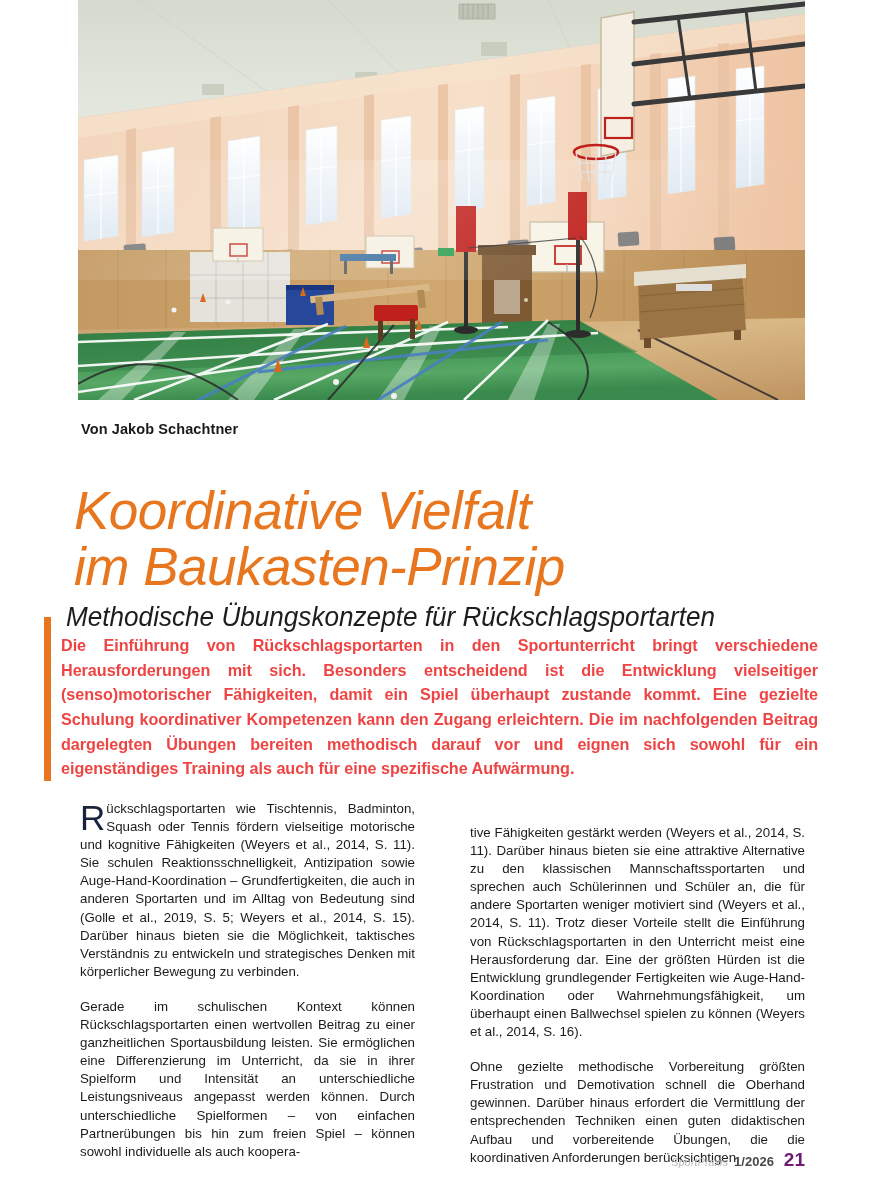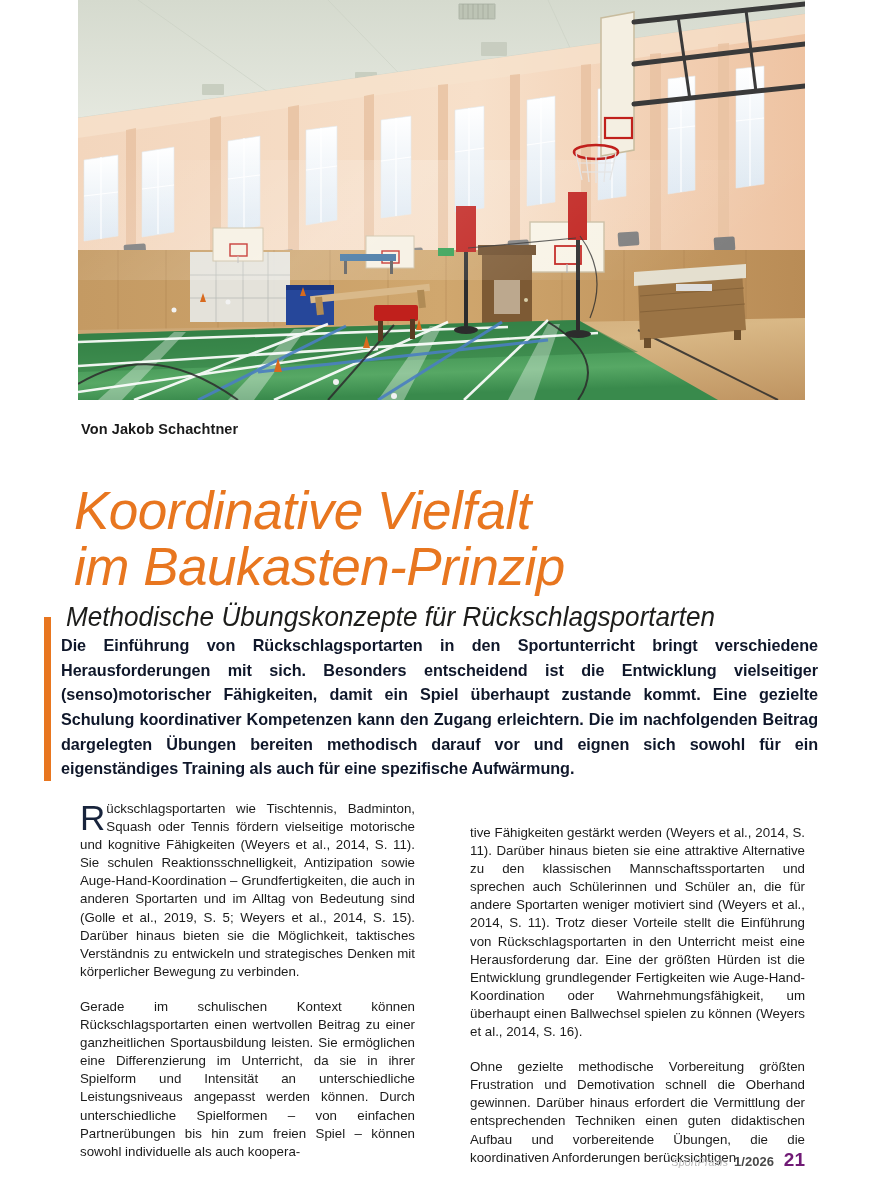--- a/index.html
+++ b/index.html
@@ -72,21 +72,21 @@
     width:7px; height:164px;
     background:#E8761F;
   }
   .lead-text{
     margin-left:17px;
     width:757px;
     font-size:16.2px;
     line-height:24.6px;
     font-weight:bold;
     text-align:justify;
-    color:#0f172a;
+    color:#ef4444;
     letter-spacing:-0.05px;
   }
 
   
   .cols{
     position:absolute;
     left:80px; top:800px;
     width:725px; height:350px;
   }
   .col{

